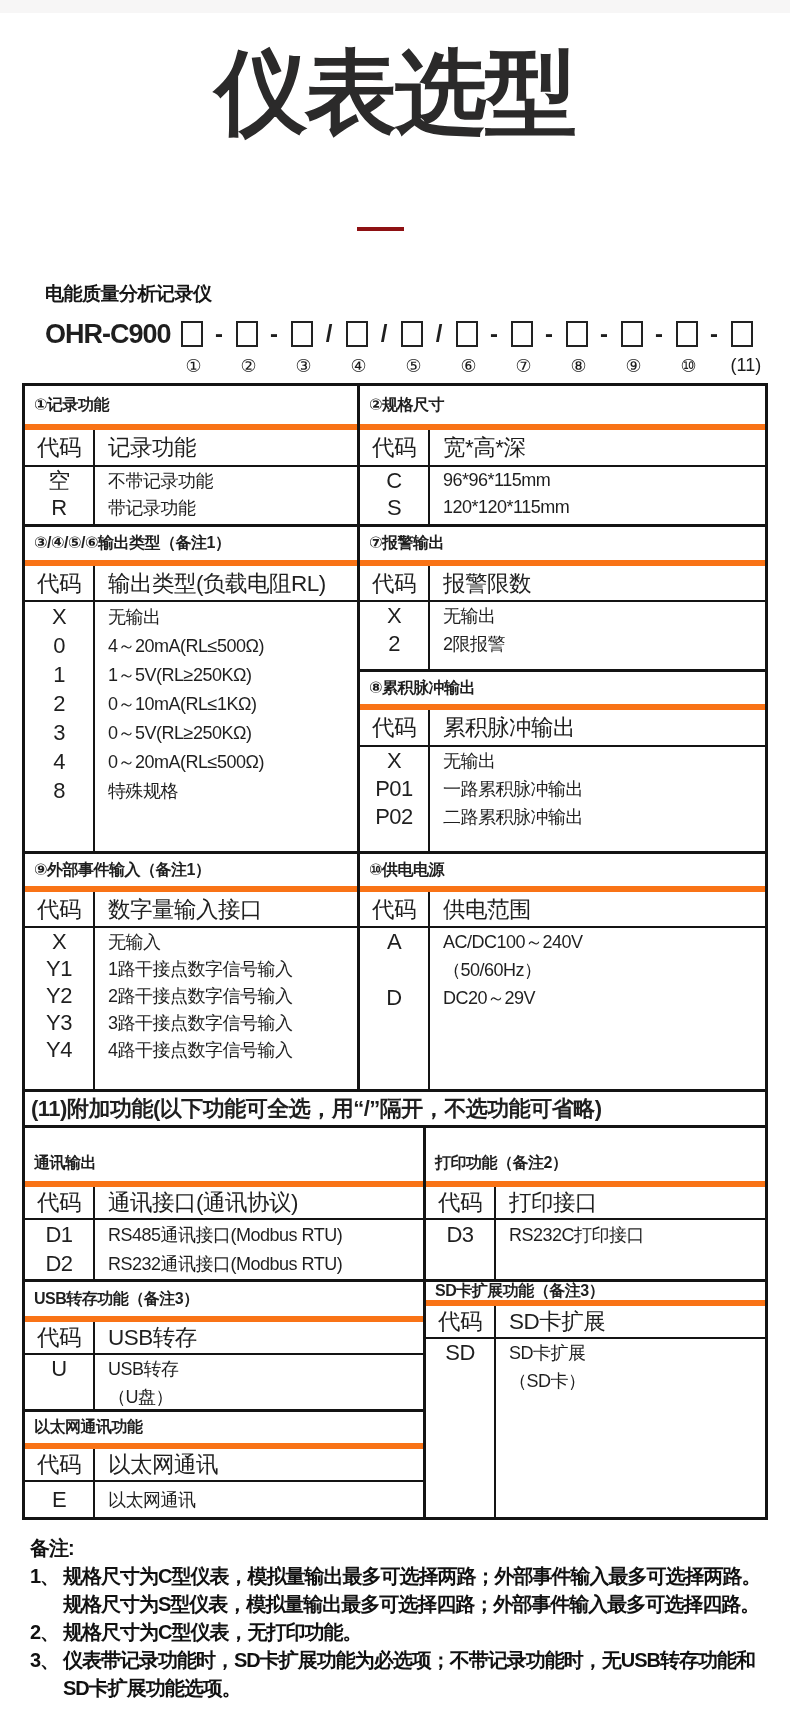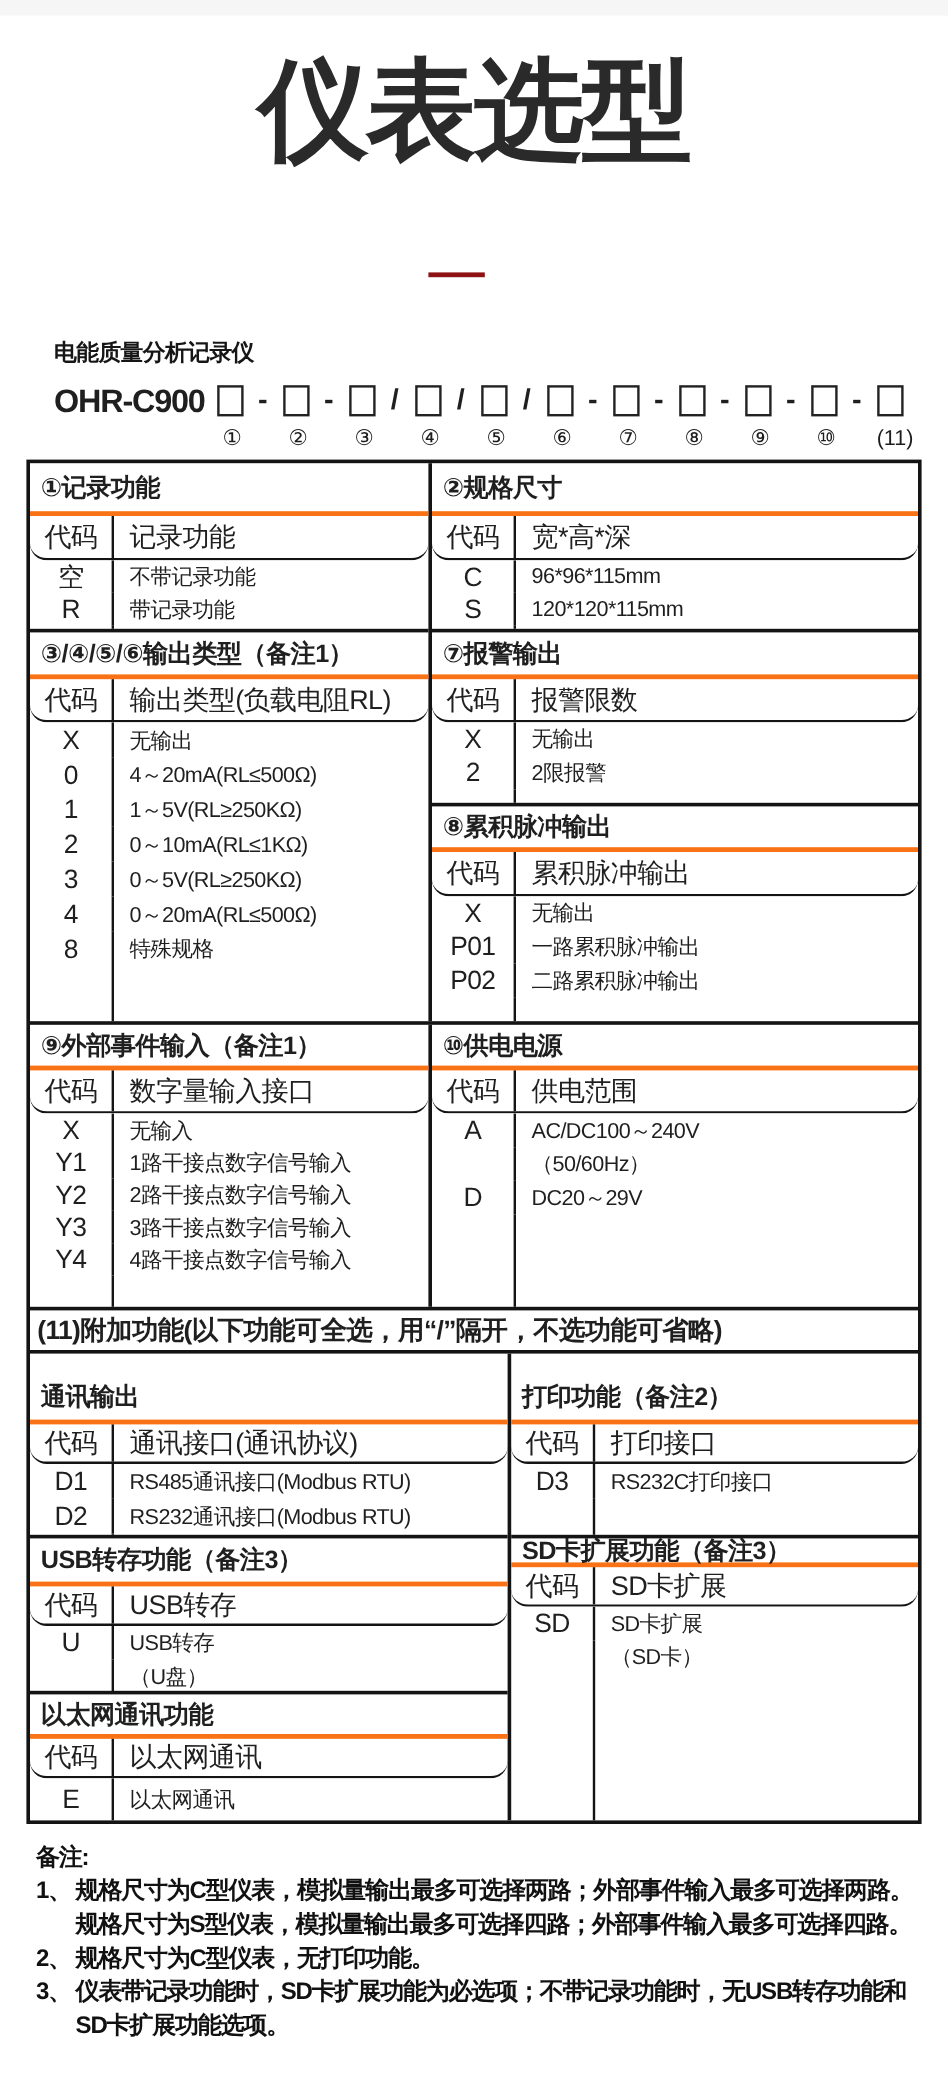--- a/index.html
+++ b/index.html
@@ -57,25 +57,25 @@
   .half.l { width: 335px; border-right: 3px solid #141414; }
   .blockD .half.l { width: 401px; }
   .half.r { flex: 1; }
 
   .sec { display: flex; flex-direction: column; min-height: 0; flex: none; }
   .sec.flex { flex: 1; text-align: right; }
   .sec + .sec { border-top: 3px solid #141414; }
 
   .sec-h {
     display: flex; align-items: center; padding-left: 9px;
-    font-weight: 700; font-size: 21px; letter-spacing: -0.5px;
-    border-bottom: 4px solid #f97316; flex: none;
+    font-weight: 700; font-size: 16px; letter-spacing: -0.5px;
+    border-bottom: 6px solid #f97316; flex: none;
   }
   .row { display: flex; align-items: stretch; flex: none; }
-  .row.hrow { border-bottom: 2px solid #141414; border-radius: 14px; }
+  .row.hrow { border-bottom: 2px solid #141414; }
   .row.fill { flex: 1 1 auto; min-height: 0; }
   .cc {
     width: 70px; flex: none; border-right: 2px solid #141414;
     display: flex; align-items: center; justify-content: center;
     font-size: 22px; letter-spacing: -0.5px;
   }
   .cd {
     flex: 1; display: flex; align-items: center;
     padding-left: 13px; font-size: 18px; letter-spacing: -0.5px;
     white-space: nowrap; overflow: hidden;

